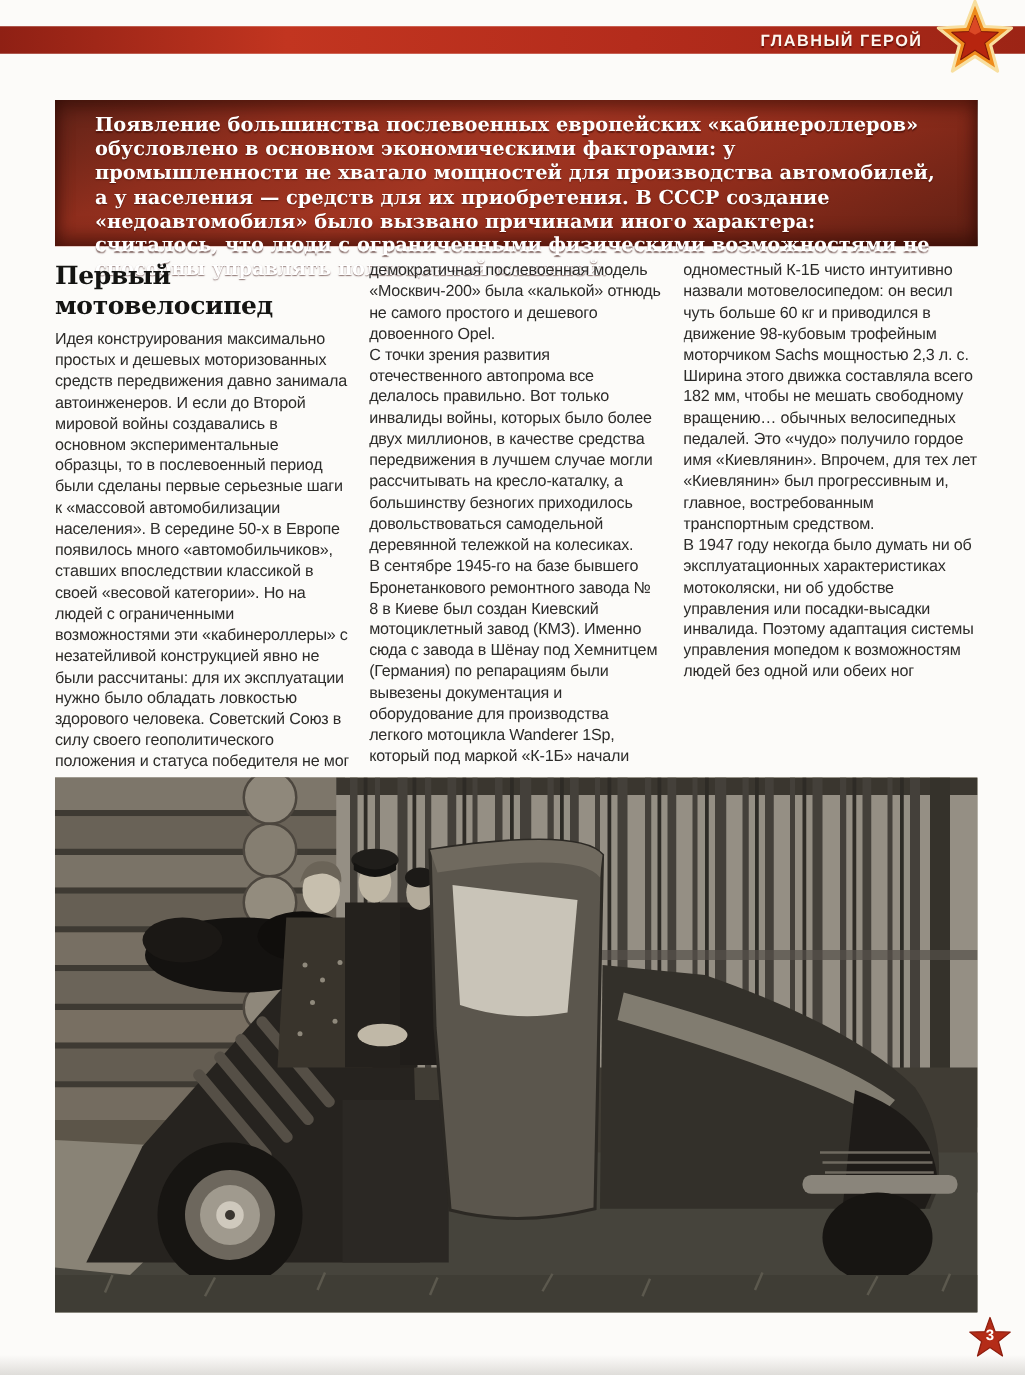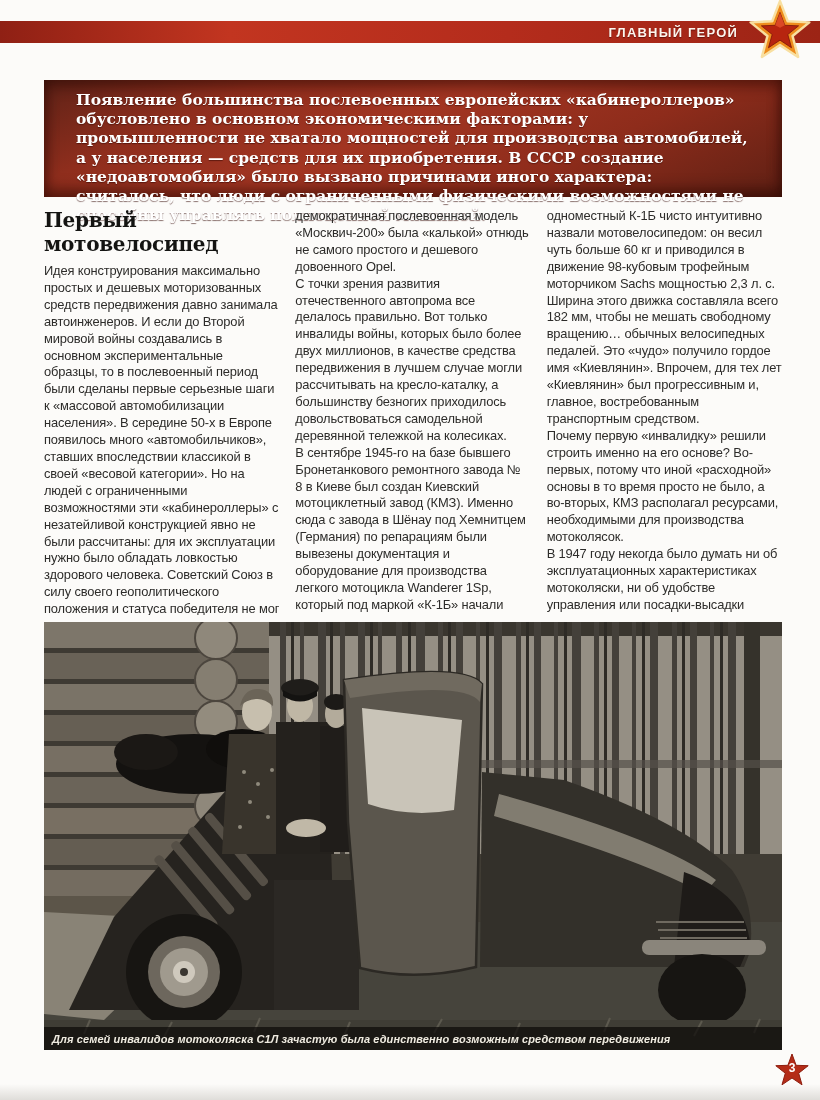--- a/index.html
+++ b/index.html
@@ -77,21 +77,20 @@
     <div class="col">
       <div>
           <p class="para">демократичная послевоенная модель «Москвич-200» была «калькой» отнюдь не самого простого и дешевого довоенного Opel.</p>
           <p class="para">С точки зрения развития отечественного автопрома все делалось правильно. Вот только инвалиды войны, которых было более двух миллионов, в качестве средства передвижения в лучшем случае могли рассчитывать на кресло-каталку, а большинству безногих приходилось довольствоваться самодельной деревянной тележкой на колесиках.</p>
           <p class="para">В сентябре 1945-го на базе бывшего Бронетанкового ремонтного завода № 8 в Киеве был создан Киевский мотоциклетный завод (КМЗ). Именно сюда с завода в Шёнау под Хемнитцем (Германия) по репарациям были вывезены документация и оборудование для производства легкого мотоцикла Wanderer 1Sp, который под маркой «К-1Б» начали производить на Украине уже в 1946 году. Четкой классификации двухколесных моторных транспортных средств в то время еще не существовало, поэтому</p>
         </div>
     </div>
     <div class="col">
       <div>
           <p class="para">одноместный К-1Б чисто интуитивно назвали мотовелосипедом: он весил чуть больше 60 кг и приводился в движение 98-кубовым трофейным моторчиком Sachs мощностью 2,3 л. с. Ширина этого движка составляла всего 182 мм, чтобы не мешать свободному вращению… обычных велосипедных педалей. Это «чудо» получило гордое имя «Киевлянин». Впрочем, для тех лет «Киевлянин» был прогрессивным и, главное, востребованным транспортным средством.</p>
-          <p class="para">Почему первую «инвалидку» решили строить именно на его основе? Во-первых, потому что иной «расходной» основы в то время просто не было, а во-вторых, КМЗ располагал ресурсами, необходимыми для производства мотоколясок.</p>
           <p class="para">В 1947 году некогда было думать ни об эксплуатационных характеристиках мотоколяски, ни об удобстве управления или посадки-высадки инвалида. Поэтому адаптация системы управления мопедом к возможностям людей без одной или обеих ног</p>
         </div>
     </div>
   </section>
 
   <figure class="photo">
     <svg viewBox="0 0 738 428" preserveAspectRatio="none">
 
       <rect width="738" height="428" fill="#a8a298"></rect>
 
@@ -243,23 +242,20 @@
           <line x1="120" y1="415" x2="128" y2="400"></line>
         <line x1="210" y1="410" x2="216" y2="396"></line>
           <line x1="300" y1="414" x2="306" y2="400"></line>
         <line x1="390" y1="411" x2="398" y2="397"></line>
           <line x1="470" y1="415" x2="476" y2="401"></line>
         <line x1="560" y1="410" x2="566" y2="396"></line>
           <line x1="650" y1="414" x2="658" y2="399"></line>
         <line x1="710" y1="411" x2="716" y2="397"></line>
       </g>
     </svg>
-    <figcaption class="caption">
-      <span>Для семей инвалидов мотоколяска С1Л зачастую была единственно возможным средством передвижения</span>
-    </figcaption>
   </figure>
 
   <div class="page-star">
     <svg viewBox="0 0 40 40">
       <polygon points="20,2 24.1,13.3 36.2,13.7 26.7,21.2 30,32.8 20,26 10,32.8 13.3,21.2 3.8,13.7 15.9,13.3" fill="#b42c18" stroke="#8e1d0e" stroke-width="1" stroke-linejoin="round"></polygon>
     </svg>
     <span class="pnum">3</span>
   </div>
 
   <div class="bottom-fade"></div>

